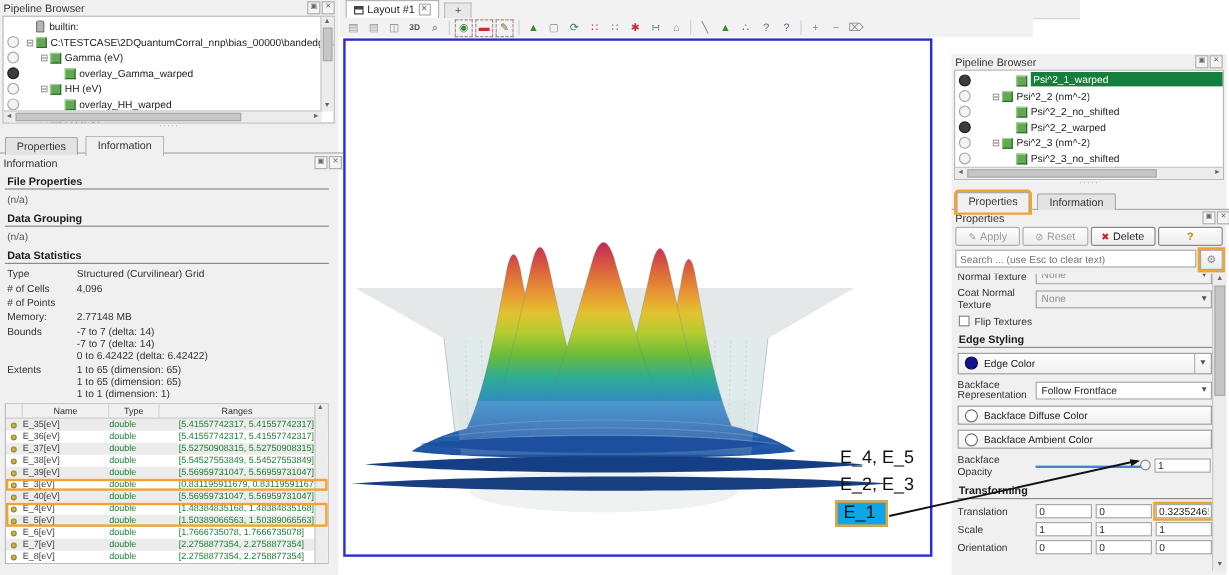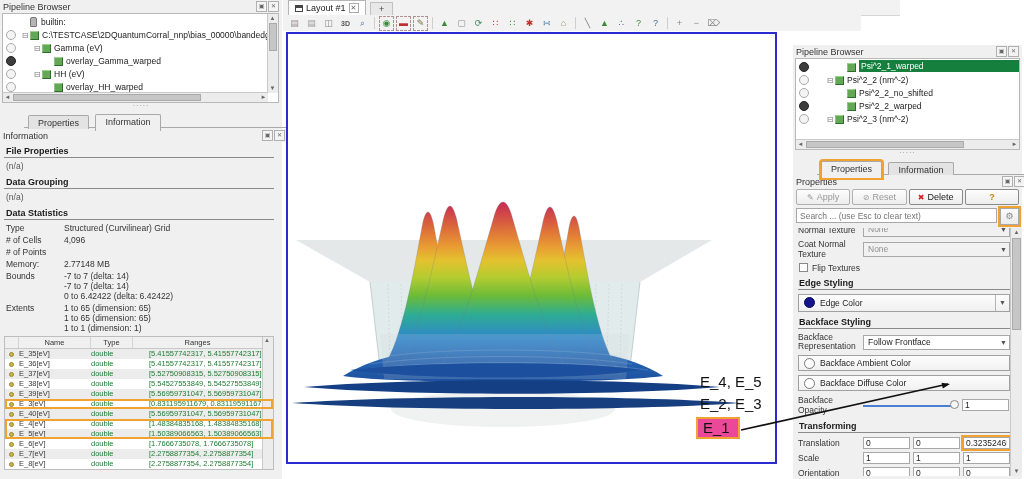--- a/index.html
+++ b/index.html
@@ -2,21 +2,21 @@
 <html><head>
 <meta charset="utf-8">
 <style>
   html,body{margin:0;padding:0;width:1024px;height:479px;overflow:hidden;background:#fff;
     font-family:"Liberation Sans","DejaVu Sans",sans-serif;-webkit-font-smoothing:antialiased;}
   .app{position:absolute;inset:0;width:1024px;height:479px;}
   
   .phead{height:13px;display:flex;align-items:center;font-size:9px;color:#333;padding:0 3px;background:#f0f0f0;}
   .phead .ttl{flex:1;white-space:nowrap;overflow:hidden;}
   .wb{font-size:6px;color:#666;border:1px solid #b0b0b0;width:9px;height:9px;line-height:8px;text-align:center;background:#f4f4f4;margin-left:1px;}
-  .tabrow{height:17px;border-bottom:1px solid #a9a9a9;padding-left:4px;position:relative;margin-left:24px;}
+  .tabrow{height:17px;border-bottom:1px solid #a9a9a9;padding-left:4px;position:relative;}
   .tab{display:inline-block;box-sizing:border-box;height:16px;padding:2px 9px 0 9px;font-size:9px;color:#333;
     background:#e3e3e3;border:1px solid #a9a9a9;border-bottom:none;border-radius:2px 2px 0 0;margin-right:2px;position:relative;top:2px;}
   .tab.active{background:#f0f0f0;top:1px;height:17px;z-index:2;}
   .hl-shadow{box-shadow:0 0 0 2px #F0A330;}
   
   .lpanel{position:absolute;left:0;top:0;width:282px;height:479px;background:#f0f0f0;}
   .ltreebox{position:absolute;left:2px;top:13px;width:277px;height:90px;background:#fff;border:1px solid #b8b8b8;box-sizing:border-box;overflow:hidden;}
   .trow{display:flex;align-items:flex-end;height:13px;font-size:8.5px;color:#222;white-space:nowrap;}
   .eye{width:8px;height:8px;border-radius:50%;border:1px solid #aaa;background:#f4f4f4;margin:0 4px 0 3px;flex:none;}
   .eye.on{background:#3d3d3d;border-color:#222;}
@@ -60,21 +60,21 @@
   .vtab .wicon{width:8px;height:7px;border:1px solid #444;border-top:3px solid #444;box-sizing:border-box;}
   .vtab .x{font-size:7px;color:#666;border:1px solid #aaa;width:8px;height:8px;line-height:7px;text-align:center;}
   .addtab{display:inline-block;box-sizing:border-box;height:14px;padding:0 8px;background:#e8e8e8;border:1px solid #c0c0c0;border-bottom:none;margin-left:2px;color:#444;line-height:13px;}
   .toolbar{position:absolute;left:283px;top:15px;width:575px;height:16px;background:#f2f2f2;display:flex;align-items:center;padding-left:3px;}
   .tbi{width:13px;height:13px;margin:0 1px;font-size:9px;line-height:13px;text-align:center;border:1px solid transparent;flex:none;}
   .tbi.dashed{border:1px dashed #b09090;}
   .tbi.txt{font-size:7px;font-weight:bold;}
   .tbsep{width:1px;height:12px;background:#cfcfcf;margin:0 3px;flex:none;}
   .viewport{position:absolute;left:286px;top:32px;width:487px;height:428px;background:#fff;border:2px solid #2B2BD5;}
   .elabel{position:absolute;font-size:15px;color:#111;z-index:60;background:transparent;white-space:nowrap;}
-  .e1box{border:2px solid #F0A330;padding:0 8px 1px 5px;background:#ec4899;}
+  .e1box{border:2px solid #F0A330;padding:0 8px 1px 5px;background:#0ea5e9;}
   .arrowsvg{position:absolute;inset:0;width:1024px;height:479px;pointer-events:none;z-index:55;}
   
   .rpanel{position:absolute;left:793px;top:45px;width:229px;height:434px;background:#f0f0f0;}
   .rtreebox{position:absolute;left:2px;top:13px;width:225px;height:92px;background:#fff;border:1px solid #b8b8b8;box-sizing:border-box;overflow:hidden;}
   .rtabs{position:absolute;left:0;top:112px;width:229px;}
   .rphead{position:absolute;left:0;top:130px;width:229px;}
   .rbtns{position:absolute;left:3px;top:144px;width:223px;display:flex;gap:2px;}
   .btn{flex:1;height:16px;box-sizing:border-box;border:1px solid #b0b0b0;border-radius:2px;background:linear-gradient(#fdfdfd,#ededed);
     font-size:9px;color:#999;display:flex;align-items:center;justify-content:center;gap:3px;}
   .btn.en{color:#222;border-color:#8a8a8a;}
@@ -469,20 +469,26 @@
             <span class="cube"></span>
             <span class="tlabel">Psi^2_2_warped</span>
           </div>
           <div class="trow">
             <span class="eye off"></span>
             <span class="ind" style="width: 12px;"></span>
             <span class="exp">⊟</span>
             <span class="cube"></span>
             <span class="tlabel">Psi^2_3 (nm^-2)</span>
           </div>
+          <div class="trow">
+            <span class="eye off"></span>
+            <span class="ind" style="width: 34px;"></span>
+            <span class="cube"></span>
+            <span class="tlabel">Psi^2_3_no_shifted</span>
+          </div>
         </div>
       <div class="hscroll" style="right:0;">
         <span class="sarr" style="left:0;top:0;">◄</span>
         <div class="hthumb"></div>
         <span class="sarr" style="right:0;top:0;">►</span>
       </div>
     </div>
     <div class="splitter" style="position:absolute;top:106px;left:0;width:229px;">·····</div>
     <div class="rtabs tabrow">
       <div class="tab active hl-shadow">Properties</div>
@@ -527,32 +533,31 @@
         <div class="cbrow">
           <span class="cbox"></span>
           <span>Flip Textures</span>
         </div>
         <div class="psect">Edge Styling</div>
         <div class="combo">
           <span class="sw"></span>
           <span>Edge Color</span>
           <span class="car">▼</span>
         </div>
-        <div class="psect">Backface Styling</div>
         <div class="prow">
           <span class="ml">Backface Representation</span>
           <div class="dd"><span>Follow Frontface</span><span class="caret">▼</span></div>
         </div>
         <div class="cbtn">
           <span class="sw"></span>
-          <span>Backface Ambient Color</span>
+          <span>Backface Diffuse Color</span>
         </div>
         <div class="cbtn">
           <span class="sw"></span>
-          <span>Backface Diffuse Color</span>
+          <span>Backface Ambient Color</span>
         </div>
         <div class="oprow">
           <span>Backface Opacity</span>
           <div class="slider">
             <div class="track"></div>
               <div class="handle"></div>
           </div>
           <input class="opfield" value="1" style="">
         </div>
         <div class="psect">Transforming</div>

